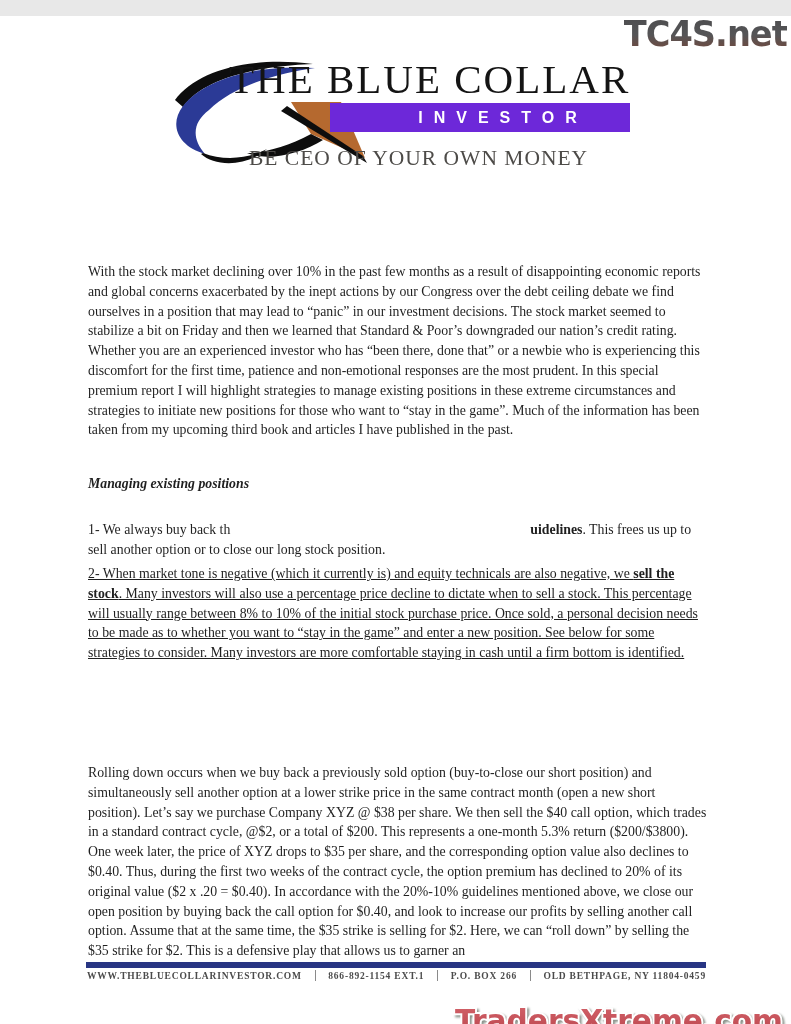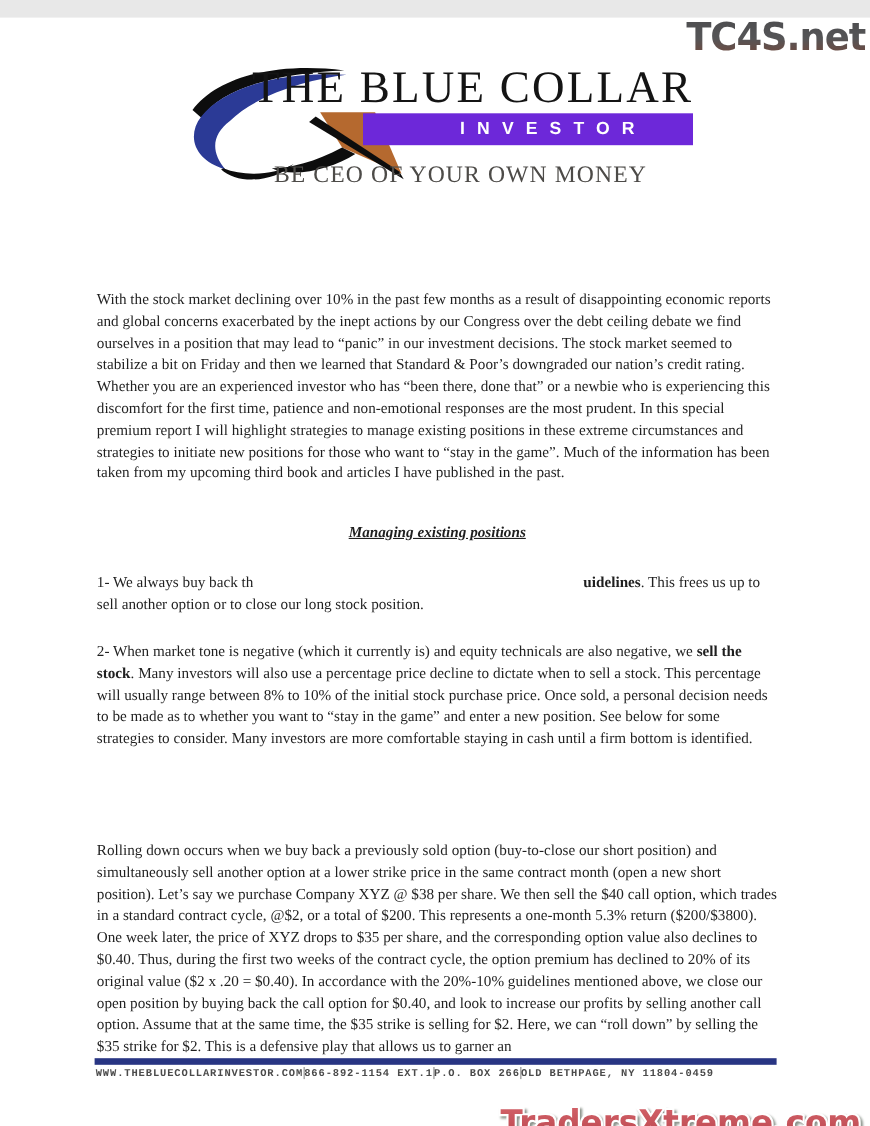--- a/index.html
+++ b/index.html
@@ -24,32 +24,32 @@
   .logo-band-text{color:#ffffff;font-family:"Liberation Sans",sans-serif;font-weight:bold;
                   font-size:16px;letter-spacing:11px;white-space:nowrap;}
   .logo-tagline{position:absolute;left:86px;top:92px;font-size:21.5px;color:#4d4b48;
                 letter-spacing:1px;white-space:nowrap;}
 
   
   .doc-title{position:absolute;left:0;top:178px;width:791px;text-align:center;
              font-size:17.5px;font-weight:bold;text-decoration:underline;}
   .body-block{position:absolute;left:88px;width:619px;font-size:13.8px;line-height:19.8px;}
   .b-p1{top:246px;}
-  .b-mh{top:458px;text-align:center;font-weight:bold;font-style:italic;text-decoration:underline;}
+  .b-mh{top:458px;font-weight:bold;font-style:italic;}
   .b-item1{top:504px;}
-  .b-p2{top:566px;}
+  .b-p2{top:548px;text-decoration:underline;}
   .b-h3{top:710px;}
   .b-p3{top:747px;}
   .wm-gap{display:inline-block;width:300px;}
   .center-wm{position:absolute;left:158px;top:-24px;z-index:5;}
 
   
   .footer-rule{position:absolute;left:86px;top:946px;width:620px;height:6px;}
   .footer{position:absolute;left:87px;top:954px;width:619px;display:flex;align-items:center;
-          justify-content:flex-start;font-family:Liberation Mono, monospace;
+          justify-content:space-between;font-family:Liberation Serif, serif;
           font-size:9.5px;font-weight:bold;letter-spacing:0.8px;color:#4b4b4b;white-space:nowrap;}
   .footer .sep{width:1px;height:11px;background:#8a8a8a;flex:0 0 auto;}
 
   .tx-wm{position:absolute;right:2px;top:984px;}
 </style>
 </head>
 <body>
 
 <div class="page">
 

